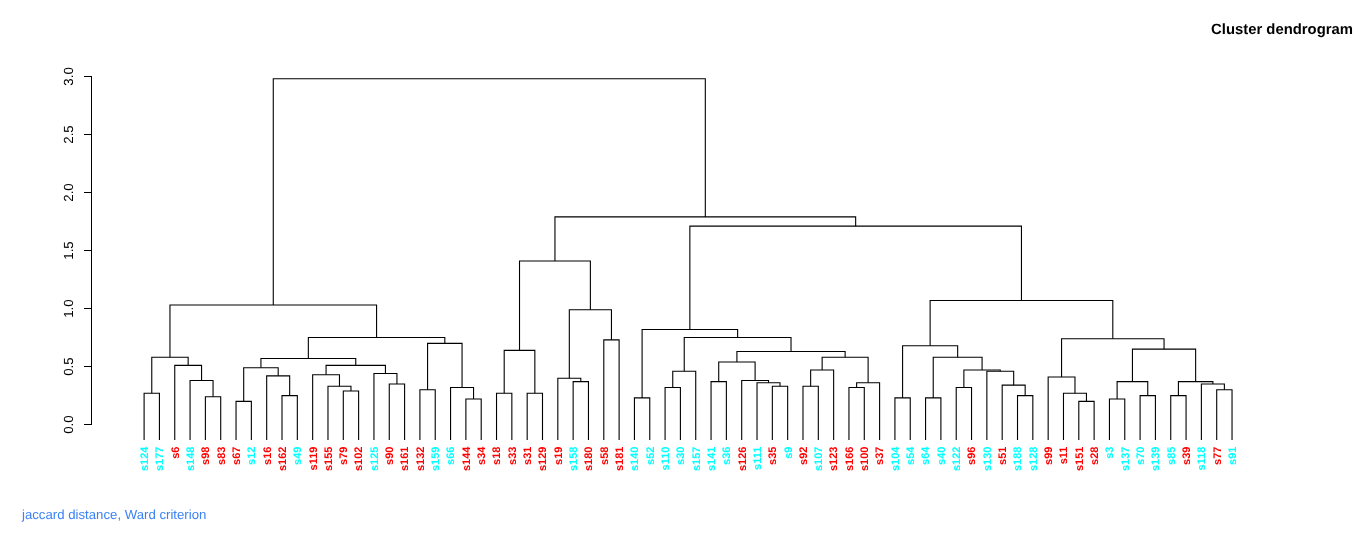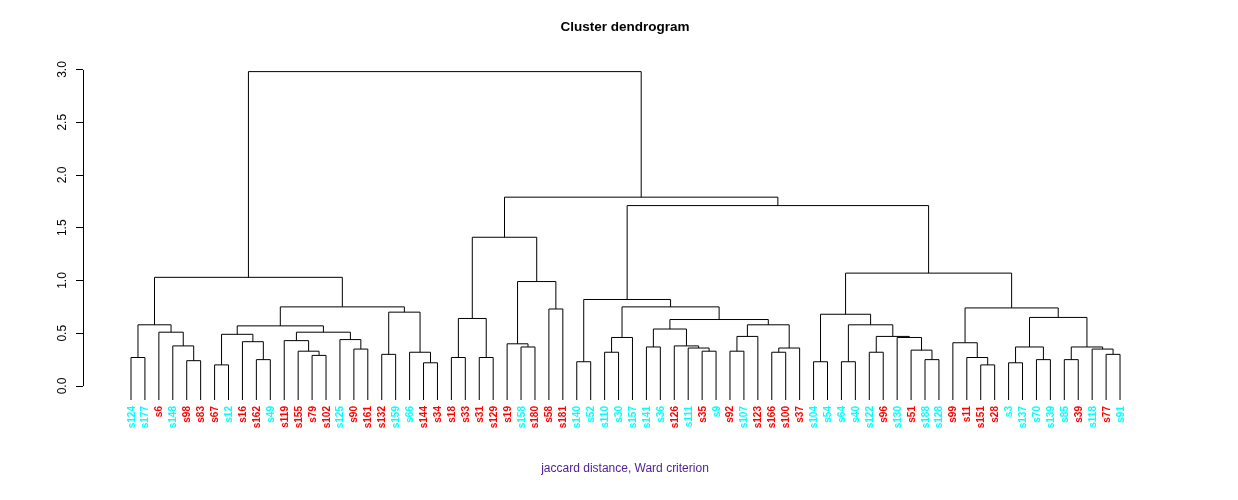--- a/index.html
+++ b/index.html
@@ -1,20 +1,20 @@
 <!DOCTYPE html>
 <html><head>
 <meta charset="utf-8">
 <style>
   html,body{margin:0;padding:0;background:#ffffff;}
   body{width:1238px;height:500px;position:relative;font-family:"Liberation Sans",sans-serif;overflow:hidden;}
-  .fig-title{position:absolute;top:19px;left:20px;width:1210px;text-align:center;
+  .fig-title{position:absolute;top:19px;left:20px;width:1210px;text-align:right;
              font-size:13.5px;font-weight:bold;color:#000;}
-  .fig-caption{position:absolute;top:461px;left:20px;width:1210px;text-align:center;
-               font-size:12px;color:#4c1d95;}
+  .fig-caption{position:absolute;top:461px;left:20px;width:1210px;
+               font-size:12px;color:#3b82f6;}
   svg{position:absolute;top:0;left:0;}
   text{font-family:"Liberation Sans",sans-serif;}
 </style>
 </head>
 <body>
 
 <div class="fig-title">Cluster dendrogram</div>
 
 <svg id="plot" width="1238" height="500">
     <path d="M 83 69.5 L 83 386" stroke="#000" fill="none" stroke-width="1" shape-rendering="crispEdges"></path>

